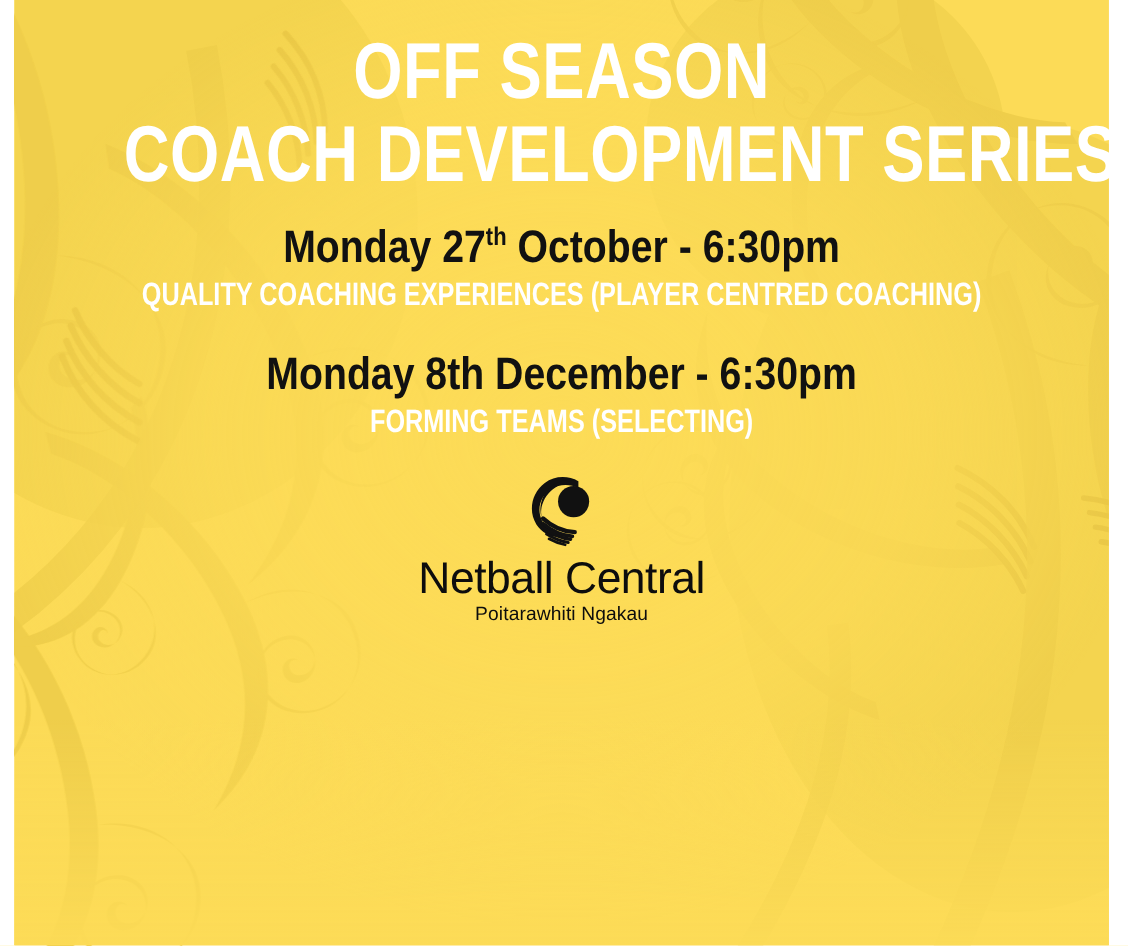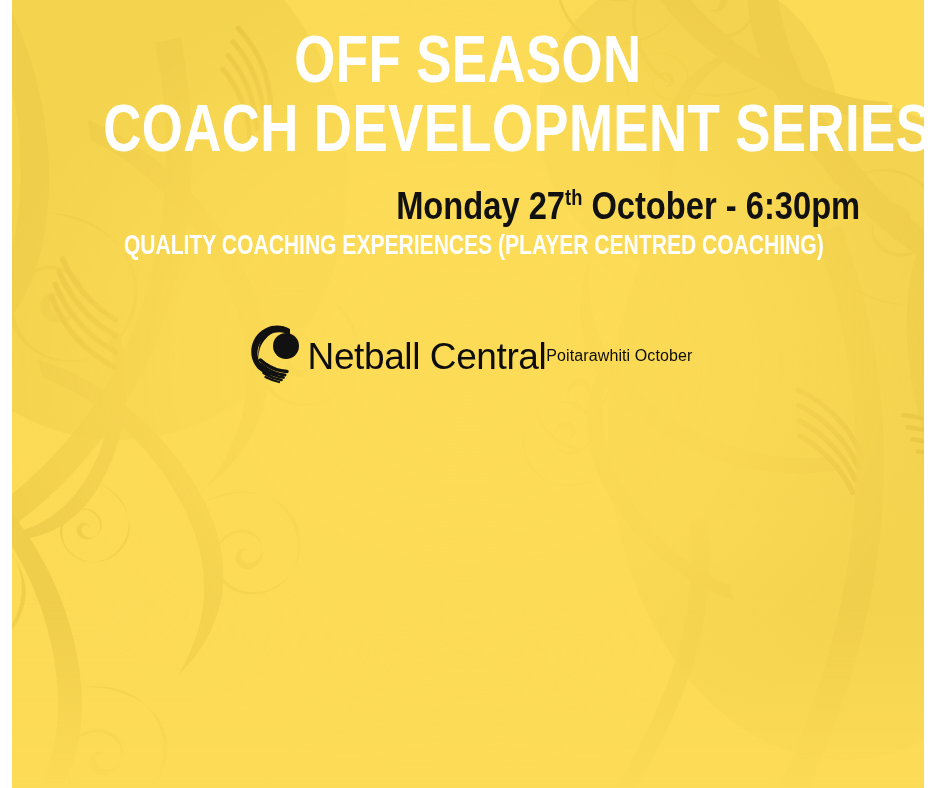--- a/index.html
+++ b/index.html
@@ -66,21 +66,21 @@
 
   
   .sessions {
     width: 100%;
     margin-top: 28px;
     display: flex;
     flex-direction: column;
   }
   .session {
     width: 100%;
-    text-align: right;
+    text-align: center;
     margin-bottom: 26px;
   }
   .session:last-child { margin-bottom: 0; }
 
   .session-date {
     color: #111111;
     font-size: 38px;
     font-weight: 700;
     line-height: 1.0;
     letter-spacing: 0px;
@@ -108,21 +108,21 @@
 
   
   .session.s1 { margin-bottom: 34px; }
   .session.s2 { margin-bottom: 34px; }
   .session.s3 { margin-bottom: 32px; }
 
   
   .logo-block {
     margin-top: 30px;
     display: flex;
-    flex-direction: row;
+    flex-direction: column;
     align-items: center;
   }
   .logo-mark {
     width: 64px;
     height: 62px;
     display: block;
   }
   .logo-name {
     margin-top: 6px;
     color: #0d0d0d;
@@ -269,20 +269,24 @@
 
     <div class="sessions">
 
       <div class="session s1">
         <div class="session-date"><span>Monday 27</span><sup>th</sup><span> October - 6:30pm</span></div>
         <div class="session-topic">QUALITY COACHING EXPERIENCES (PLAYER CENTRED COACHING)</div>
       </div>
 
 
 
+      <div class="session s4">
+        <div class="session-date"><span>Monday 8th December - 6:30pm</span><sup></sup><span></span></div>
+        <div class="session-topic">FORMING TEAMS (SELECTING)</div>
+      </div>
 
     </div>
 
     <div class="logo-block">
 
       <svg class="logo-mark" viewBox="0 0 128 124" aria-hidden="true">
 
         <path d="M92,12
                  C74,2 52,3 36,15
                  C14,31 8,62 22,84
@@ -298,17 +302,17 @@
         <g fill="none" stroke="#111111" stroke-linecap="round">
           <path d="M33,74 C48,88 66,96 86,97" stroke-width="7"></path>
           <path d="M34,83 C48,95 64,102 82,104" stroke-width="6"></path>
           <path d="M36,92 C49,101 63,107 79,109" stroke-width="5.5"></path>
           <path d="M39,100 C50,107 62,112 75,114" stroke-width="5"></path>
           <path d="M43,108 C52,113 61,116 70,118" stroke-width="4.5"></path>
         </g>
       </svg>
 
       <div class="logo-name">Netball Central</div>
-      <div class="logo-tagline">Poitarawhiti October</div>
+      <div class="logo-tagline">Poitarawhiti Ngakau</div>
     </div>
 
   </div>
 </div>
 
 </body></html>

